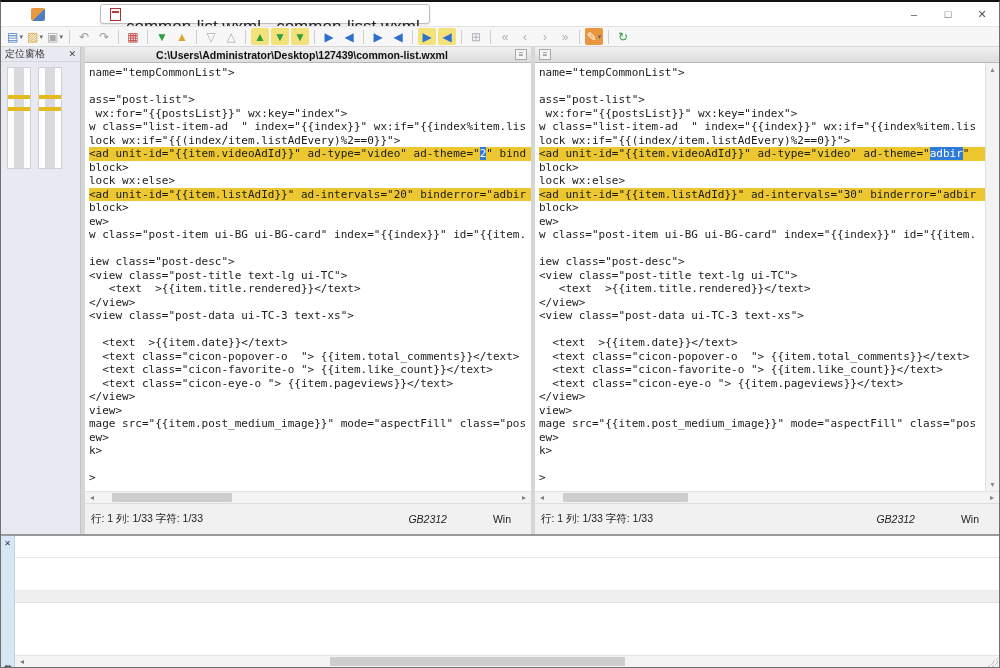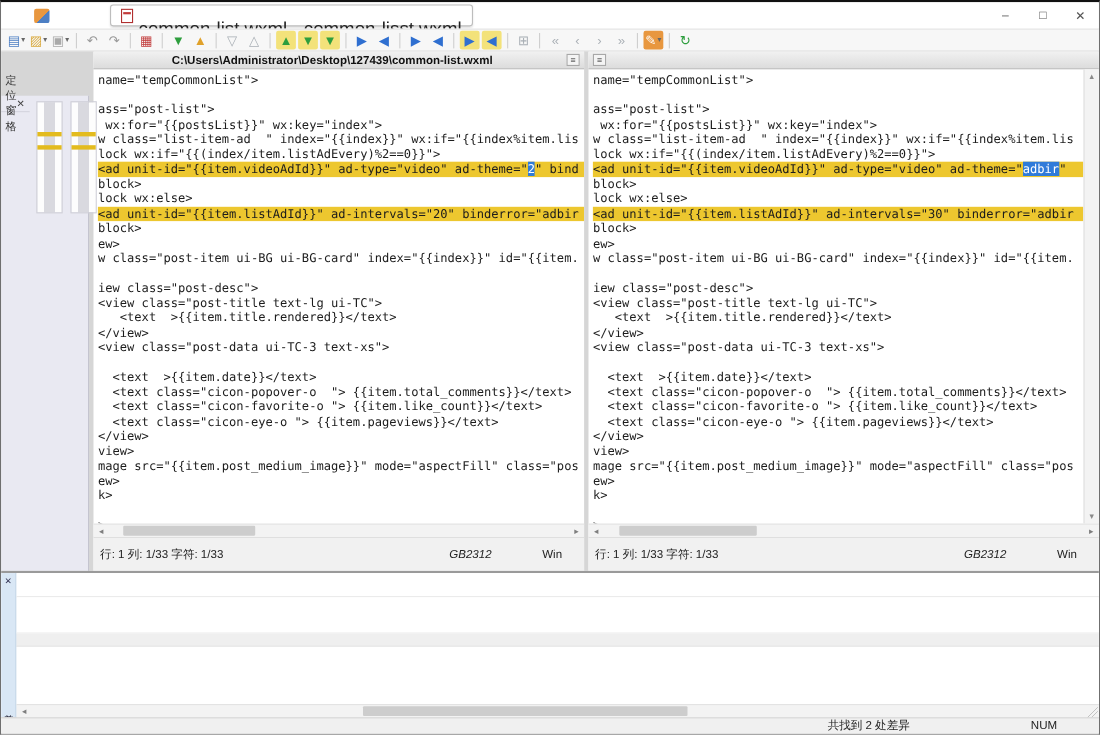--- a/index.html
+++ b/index.html
@@ -31,21 +31,21 @@
              display:flex; align-items:center; padding-left:4px; flex:0 0 auto; }
   .tb-btn { height:17px; min-width:18px; display:flex; align-items:center; justify-content:center;
             font-size:12px; line-height:1; margin:0 1px; border-radius:2px; padding:0 1px; }
   .tb-caret { font-size:7px; color:#666; margin-left:1px; }
   .tb-sep { width:1px; height:14px; background:#cfcfcf; margin:0 4px; }
 
   
   .main { flex:1 1 auto; display:flex; background:#d6d6d6; gap:4px; min-height:0; }
 
   .sidebar { width:80px; background:#e9e9f2; border-right:1px solid #c4c4cf; display:flex;
-             flex-direction:row; flex:0 0 auto;margin-top:40px; }
+             flex-direction:column; flex:0 0 auto; }
   .sidebar-header { height:15px; display:flex; align-items:center; font-size:10px; color:#333;
                     padding:0 4px; border-bottom:1px solid #d4d4de; }
   .sidebar-header .close { margin-left:auto; font-size:9px; color:#444; }
   .minimap { display:flex; gap:7px; padding:5px 6px; }
   .map-strip { width:24px; height:102px; background:linear-gradient(90deg,#fdfdfd 0 28%,#d9d9df 28% 72%,#fdfdfd 72% 100%);
                border:1px solid #cfcfd8; position:relative; }
   .map-bar { position:absolute; left:0; right:0; height:4px; background:#e3bb1e; }
 
   .pane { background:#fff; display:flex; flex-direction:column; min-width:0; }
   .pane-left  { flex:0 0 446px; }
@@ -297,18 +297,14 @@
       <div class="bp-row-c"></div>
       <div class="bp-scroll">
         <span class="hs-arrow">◂</span>
         <div class="hs-thumb" style="left: 32%; width: 30%;"></div>
         <span class="hs-arrow" style="margin-left:auto">▸</span>
         <div class="bp-grip"></div>
       </div>
     </div>
   </div>
 
-  <div class="statusbar">
-    <span class="sb-diff">共找到 2 处差异</span>
-    <span class="sb-num">NUM</span>
-  </div>
 
 </div>
 
 </body></html>

